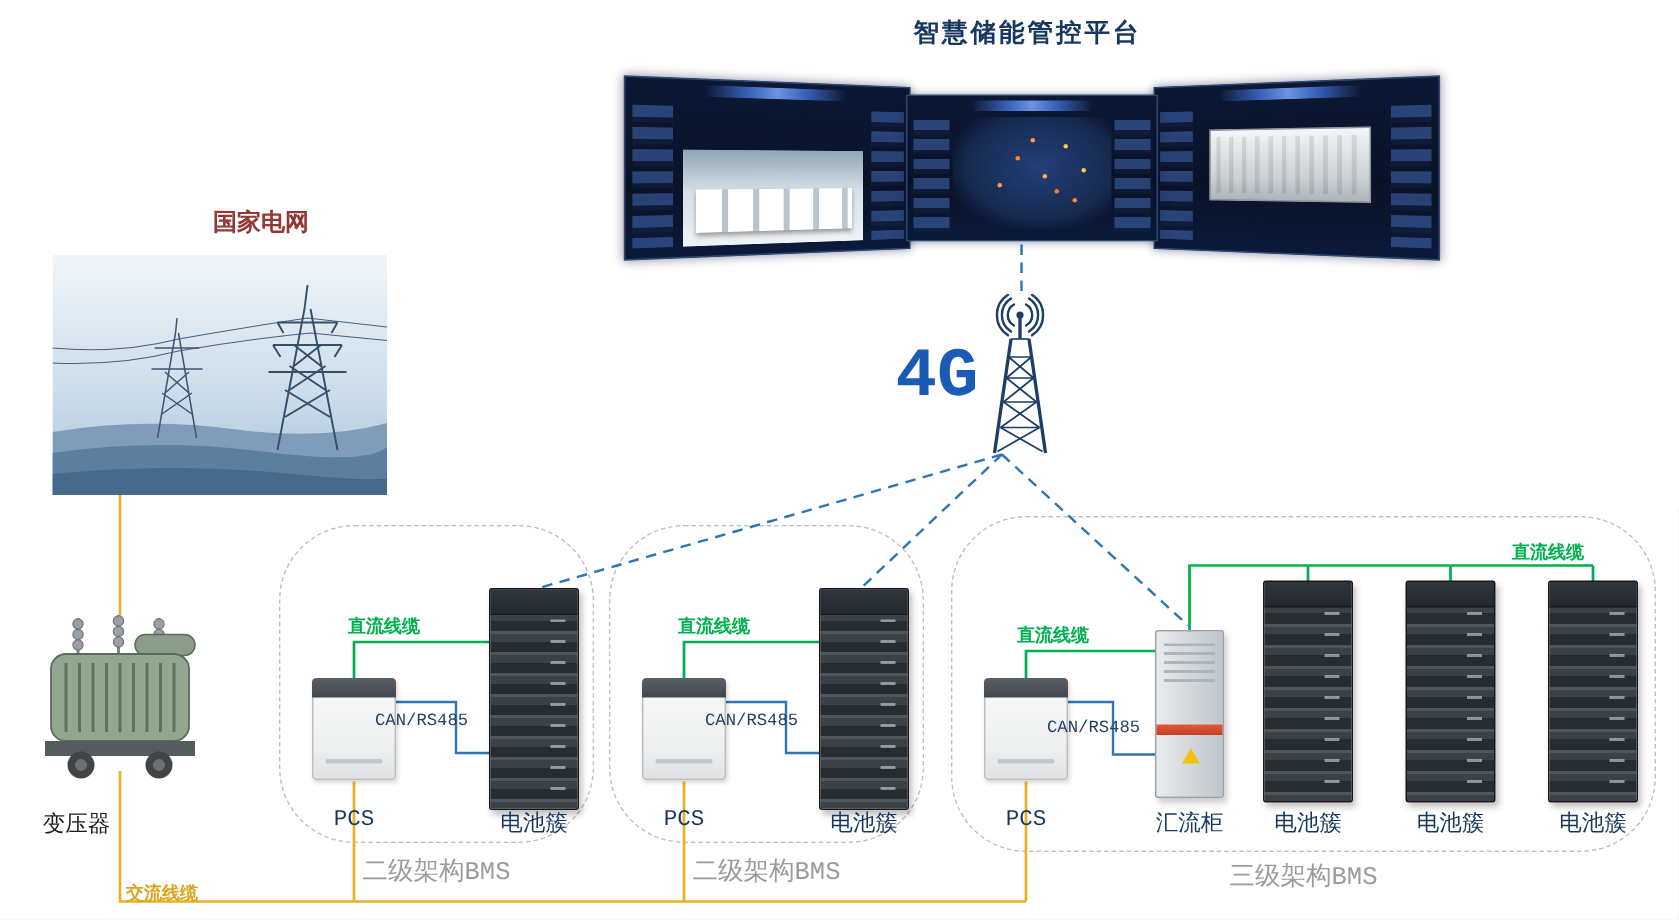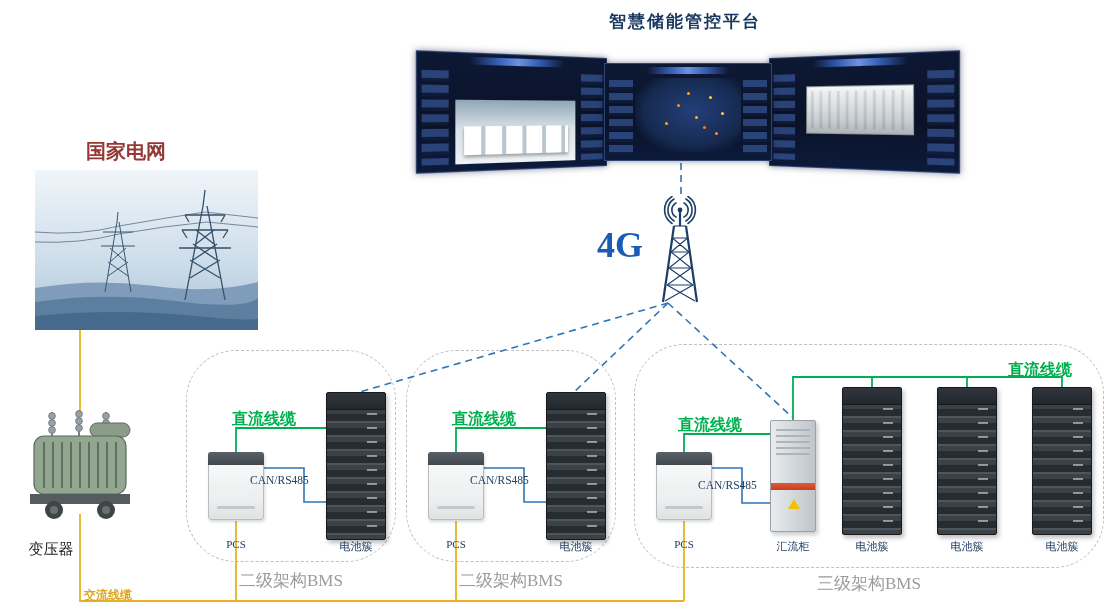--- a/index.html
+++ b/index.html
@@ -1,32 +1,32 @@
 <!DOCTYPE html>
 <html><head>
 <meta charset="utf-8">
 <style>
   * { margin:0; padding:0; box-sizing:border-box; }
   html,body { background:#f4f4f4; }
   #canvas {
     position:relative; width:1119px; height:613px; background:#ffffff;
-    font-family:Liberation Serif, serif; overflow:hidden; margin:0 auto;
+    font-family:Liberation Mono, monospace; overflow:hidden; margin:0 auto;
   }
   .abs { position:absolute; }
   .line-svg { position:absolute; inset:0; z-index:2; pointer-events:none; }
 
   
   #title { left:540px; top:10px; width:290px; text-align:center;
     font-size:17px; font-weight:700; color:#17375E; letter-spacing:2px; z-index:5; }
-  #grid-label { left:86px; top:138px; width:120px; text-align:left;
-    font-size:20px; font-weight:700; color:#943735; z-index:5; }
+  #grid-label { left:86px; top:138px; width:120px; text-align:right;
+    font-size:16px; font-weight:700; color:#943735; z-index:5; }
   #transformer-label { left:16px; top:540px; width:70px; font-size:15px; color:#1a1a1a; z-index:5;text-align:center; }
-  #fourg-label { left:597px; top:226px; font-size:36px; font-weight:800; color:#1A5CB5; line-height:1.1; z-index:5; }
-  .lbl-device { position:absolute; font-size:11px; color:#17375E; text-align:center; z-index:5; }
-  .lbl-dc { position:absolute; font-size:16px; font-weight:600; color:#00B050; z-index:5;text-align:right; }
+  #fourg-label { left:597px; top:226px; font-size:46px; font-weight:800; color:#1A5CB5; line-height:1.1; z-index:5; }
+  .lbl-device { position:absolute; font-size:15px; color:#17375E; text-align:center; z-index:5; }
+  .lbl-dc { position:absolute; font-size:12px; font-weight:600; color:#00B050; z-index:5;text-align:right; }
   .lbl-can { position:absolute; font-size:11.5px; color:#233F63; z-index:5; }
   .lbl-ac { position:absolute; font-size:12px; font-weight:600; color:#DCA51E; z-index:5; }
   .lbl-footer { position:absolute; font-size:17px; color:#9B9B9B; text-align:center; z-index:5; }
 
   
   .bms-group { position:absolute; border:1.5px dashed #BFBFBF; border-radius:50px; z-index:1; }
 
   
   #monitors { left:418px; top:48px; width:540px; height:128px; display:flex;
     align-items:center; justify-content:center; z-index:3; }

